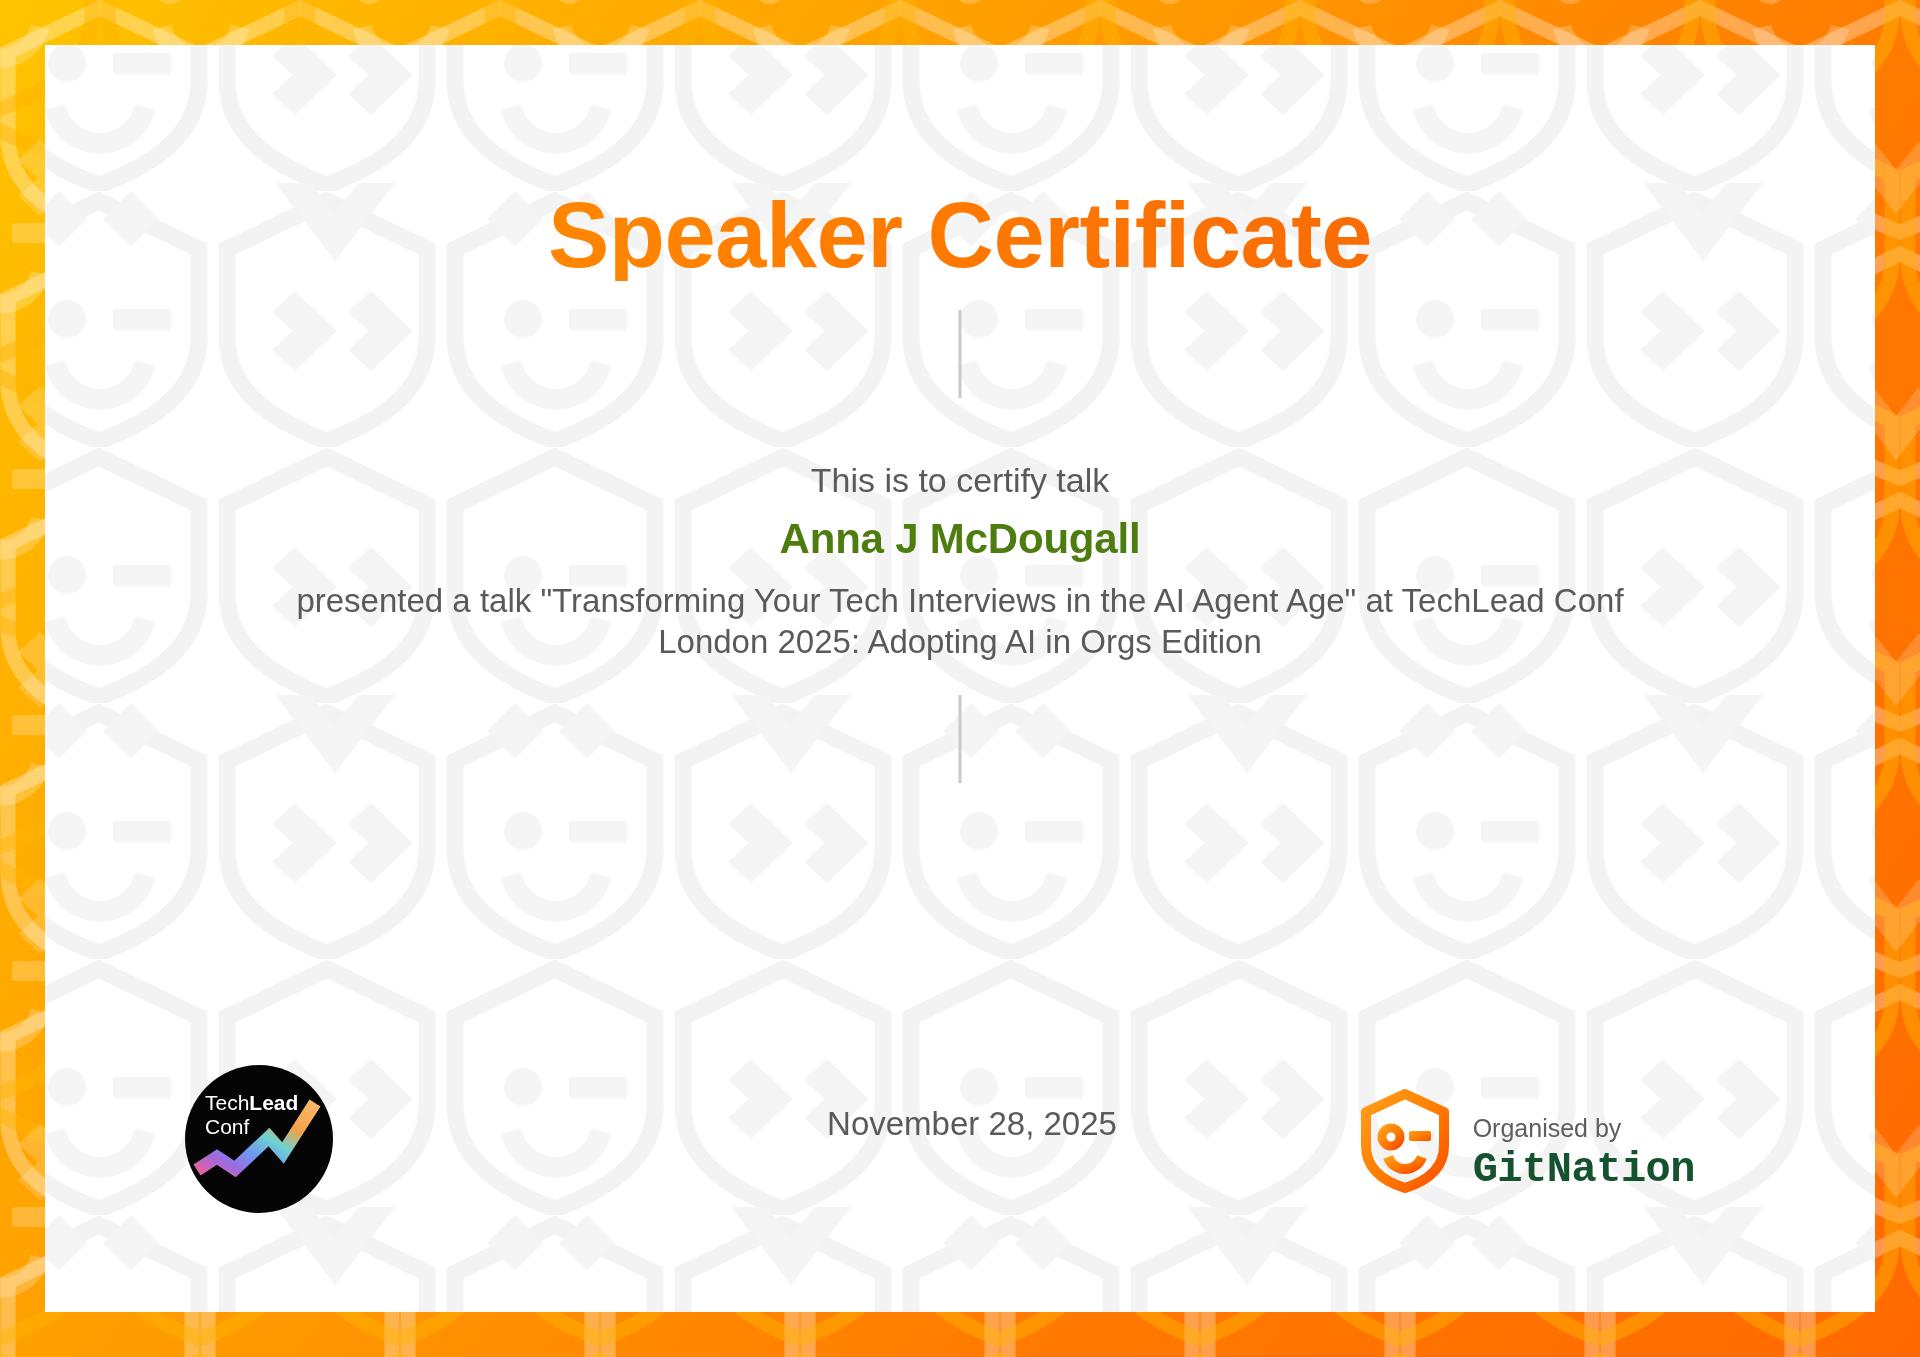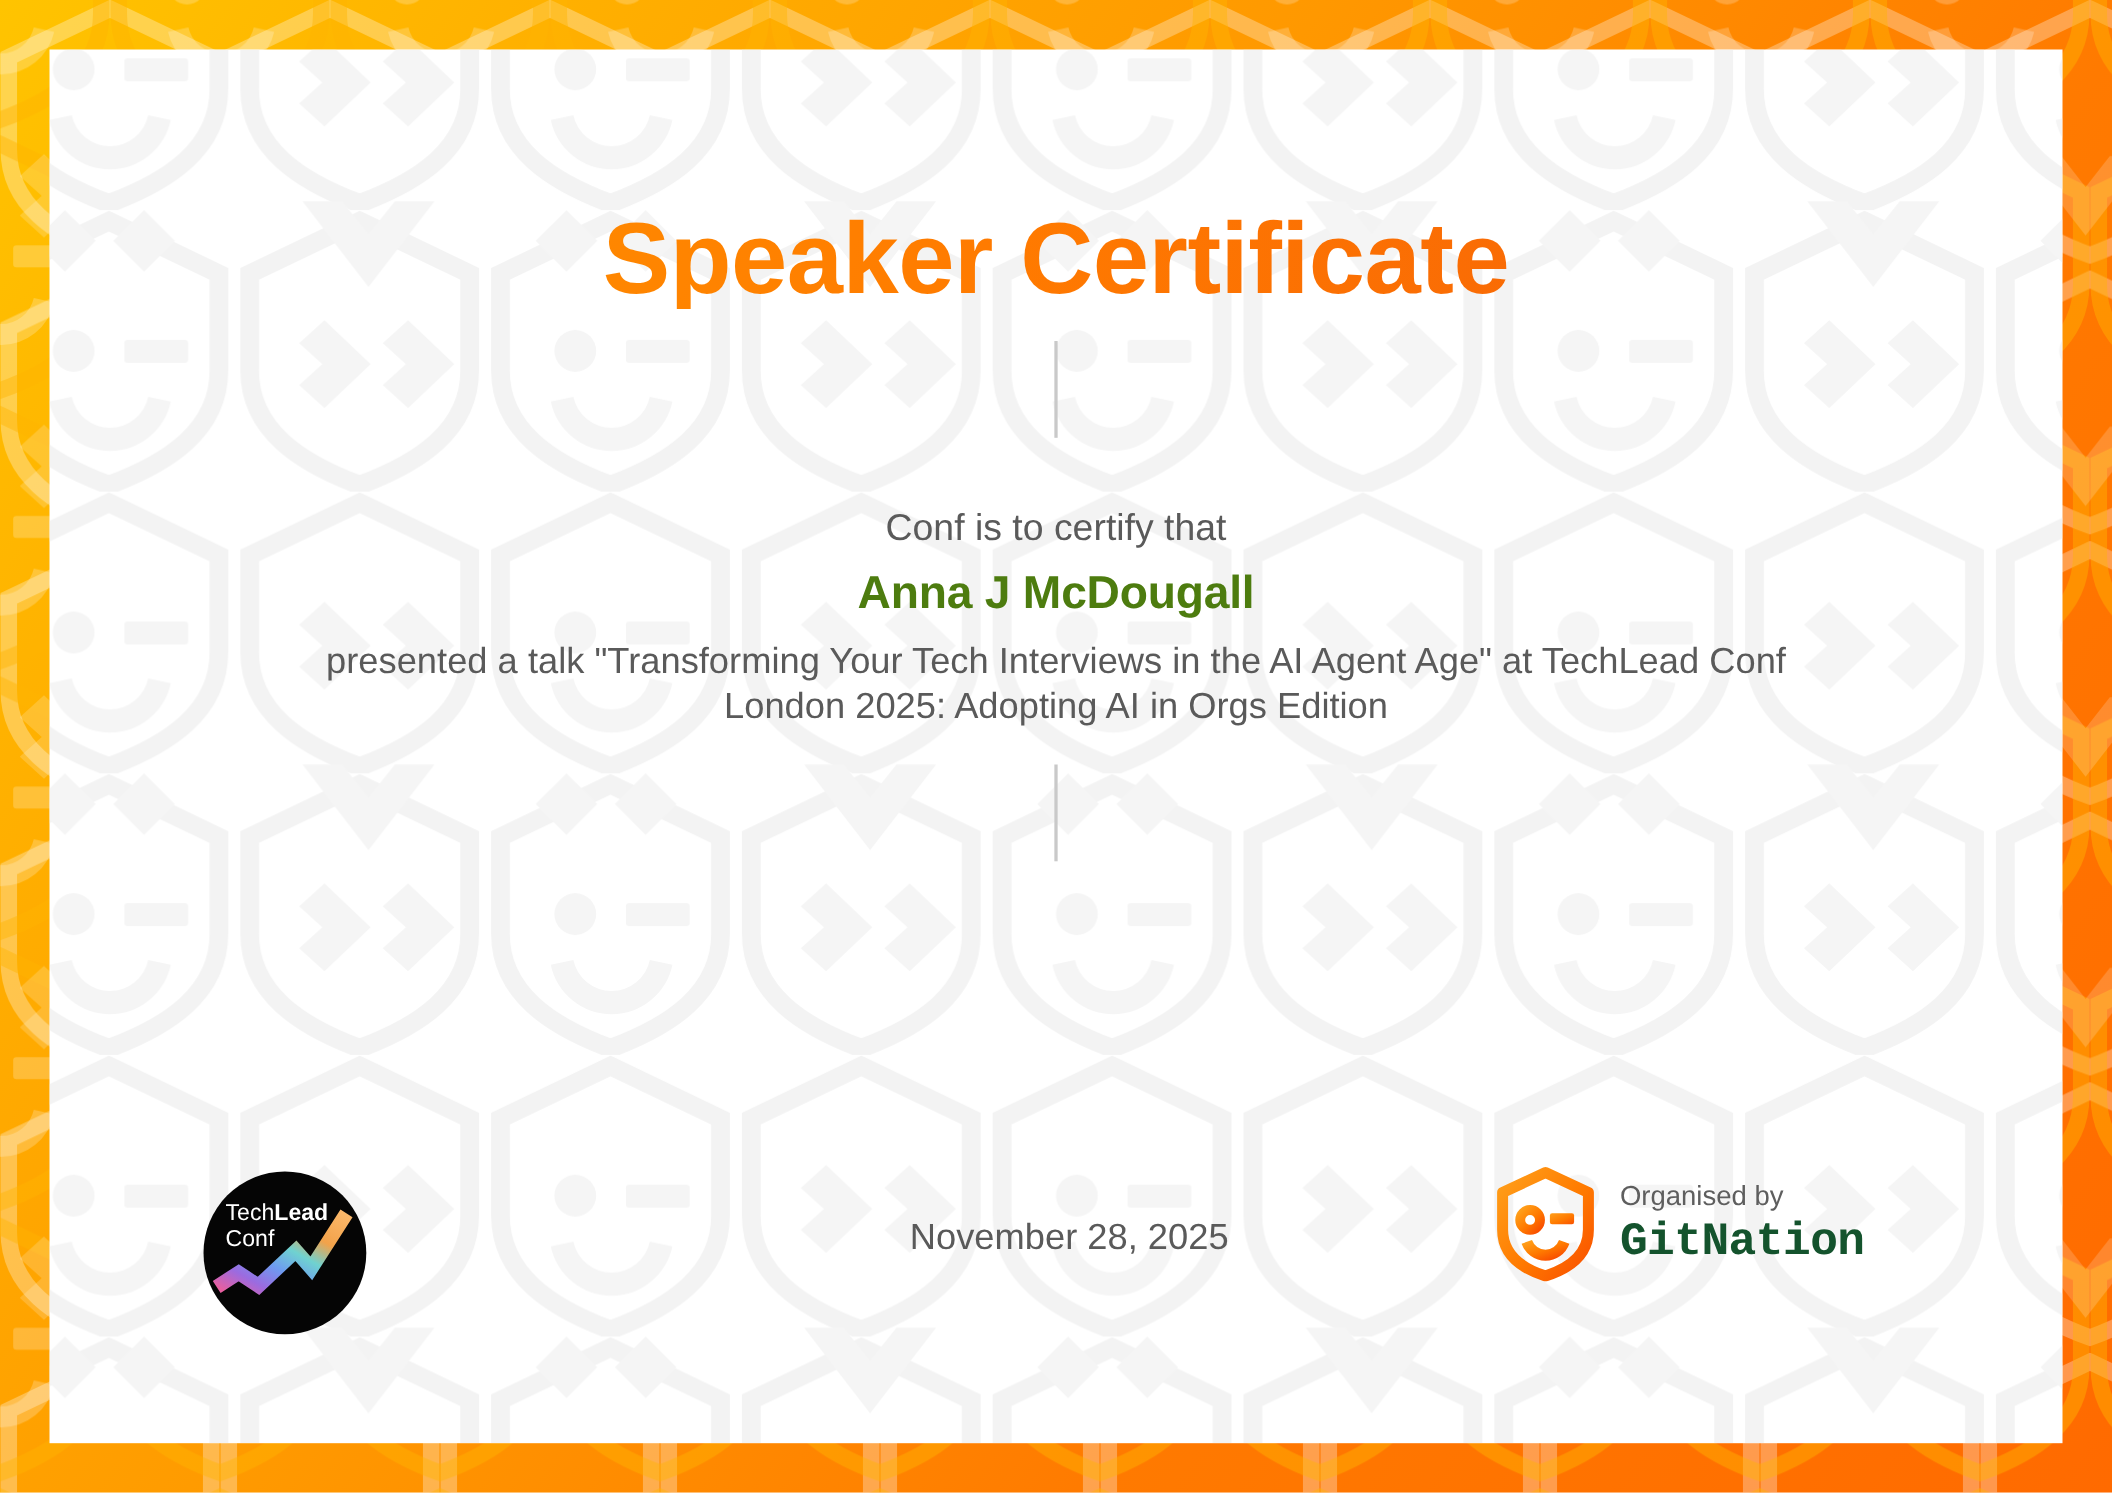--- a/index.html
+++ b/index.html
@@ -175,23 +175,23 @@
     text-align: center;
     font-size: 33px;
     color: #5a5a5a;
     font-weight: 400;
   }
 
   
   #organiser-block {
     position: absolute;
     right: 180px;
-    top: 4px;
+    top: 32px;
     display: flex;
-    align-items: center;
+    align-items: flex-end;
     gap: 22px;
   }
 
   #organiser-text { line-height: 1.1; }
   #organiser-prefix {
     font-size: 25px;
     color: #5e5e5e;
     display: block;
     margin-bottom: 4px;
     font-weight: 400;
@@ -272,21 +272,21 @@
       <rect width="1830" height="1267" fill="url(#card-pat-face)"></rect>
       <rect width="1830" height="1267" fill="url(#card-pat-chev)"></rect>
     </svg>
 
     <div class="card-content">
 
       <h1 id="certificate-title">Speaker Certificate</h1>
 
       <div class="divider" id="divider-top"></div>
 
-      <div id="certify-line">Conf is to certify that</div>
+      <div id="certify-line">This is to certify talk</div>
 
       <div id="recipient-name">Anna J McDougall</div>
 
       <div id="talk-description">presented a talk "Transforming Your Tech Interviews in the AI Agent Age" at TechLead Conf London 2025: Adopting AI in Orgs Edition</div>
 
       <div class="divider" id="divider-bottom"></div>
 
       <div id="footer-row">
 
         <div id="event-block">

